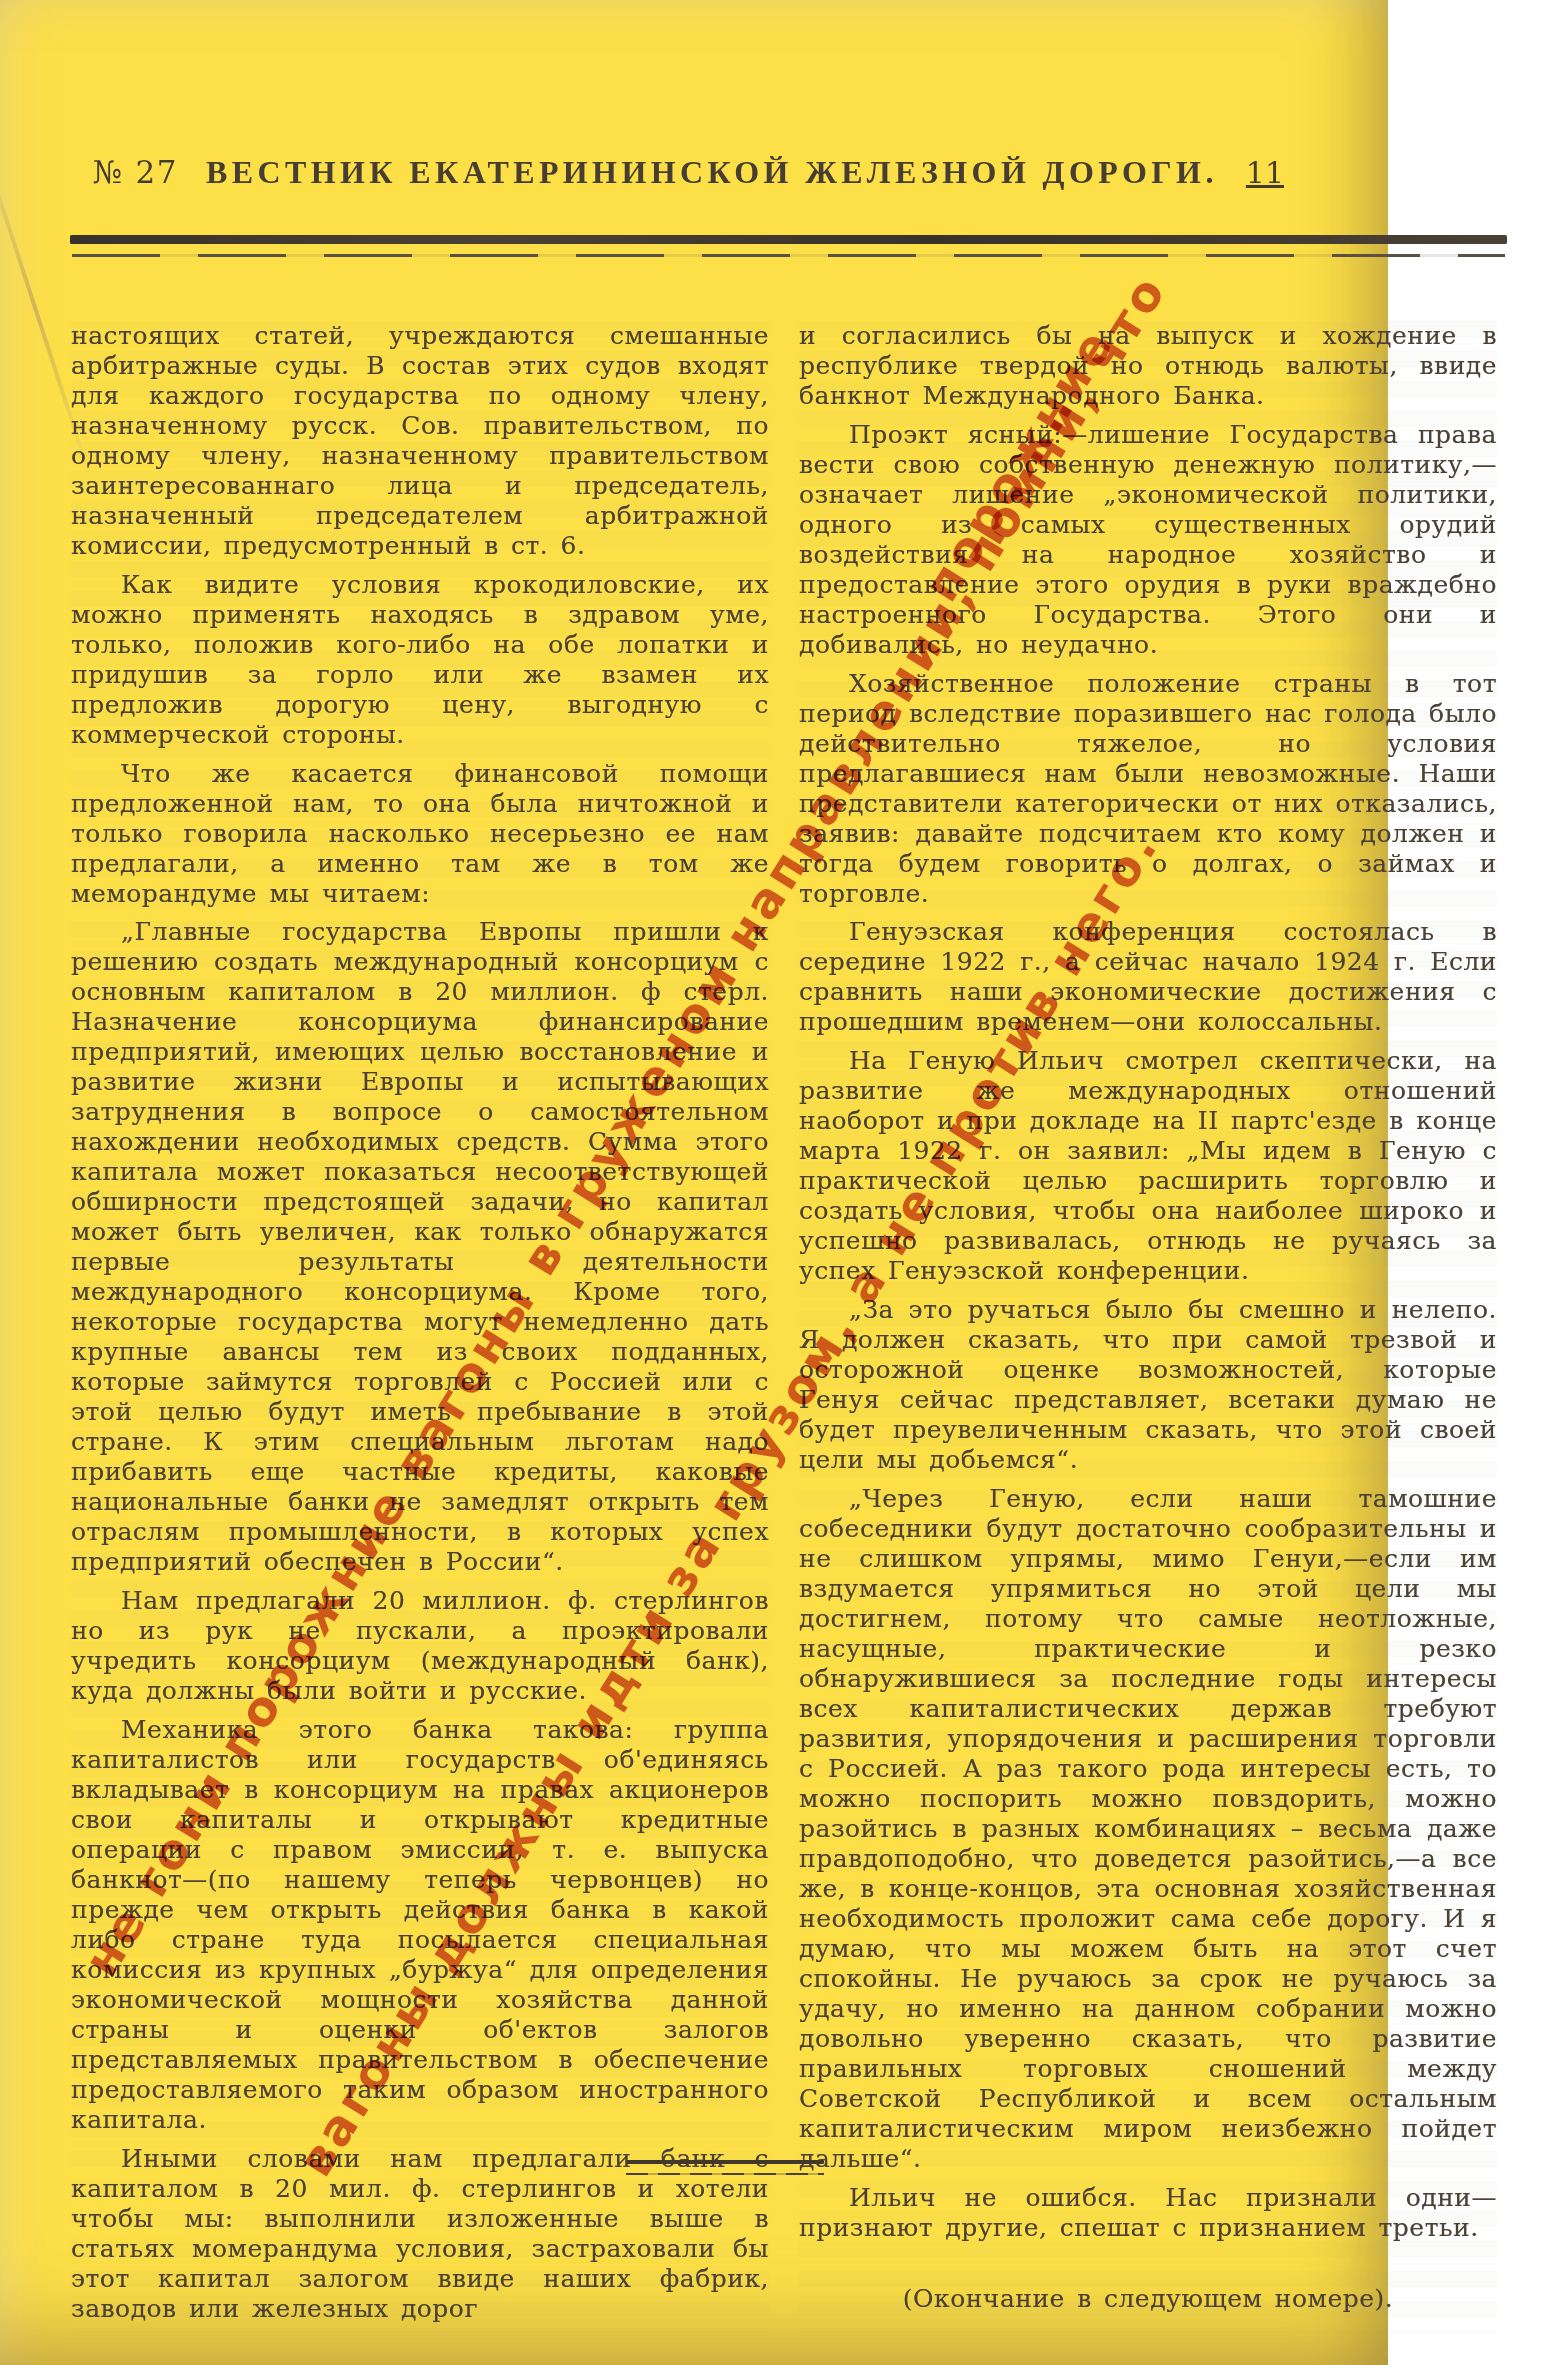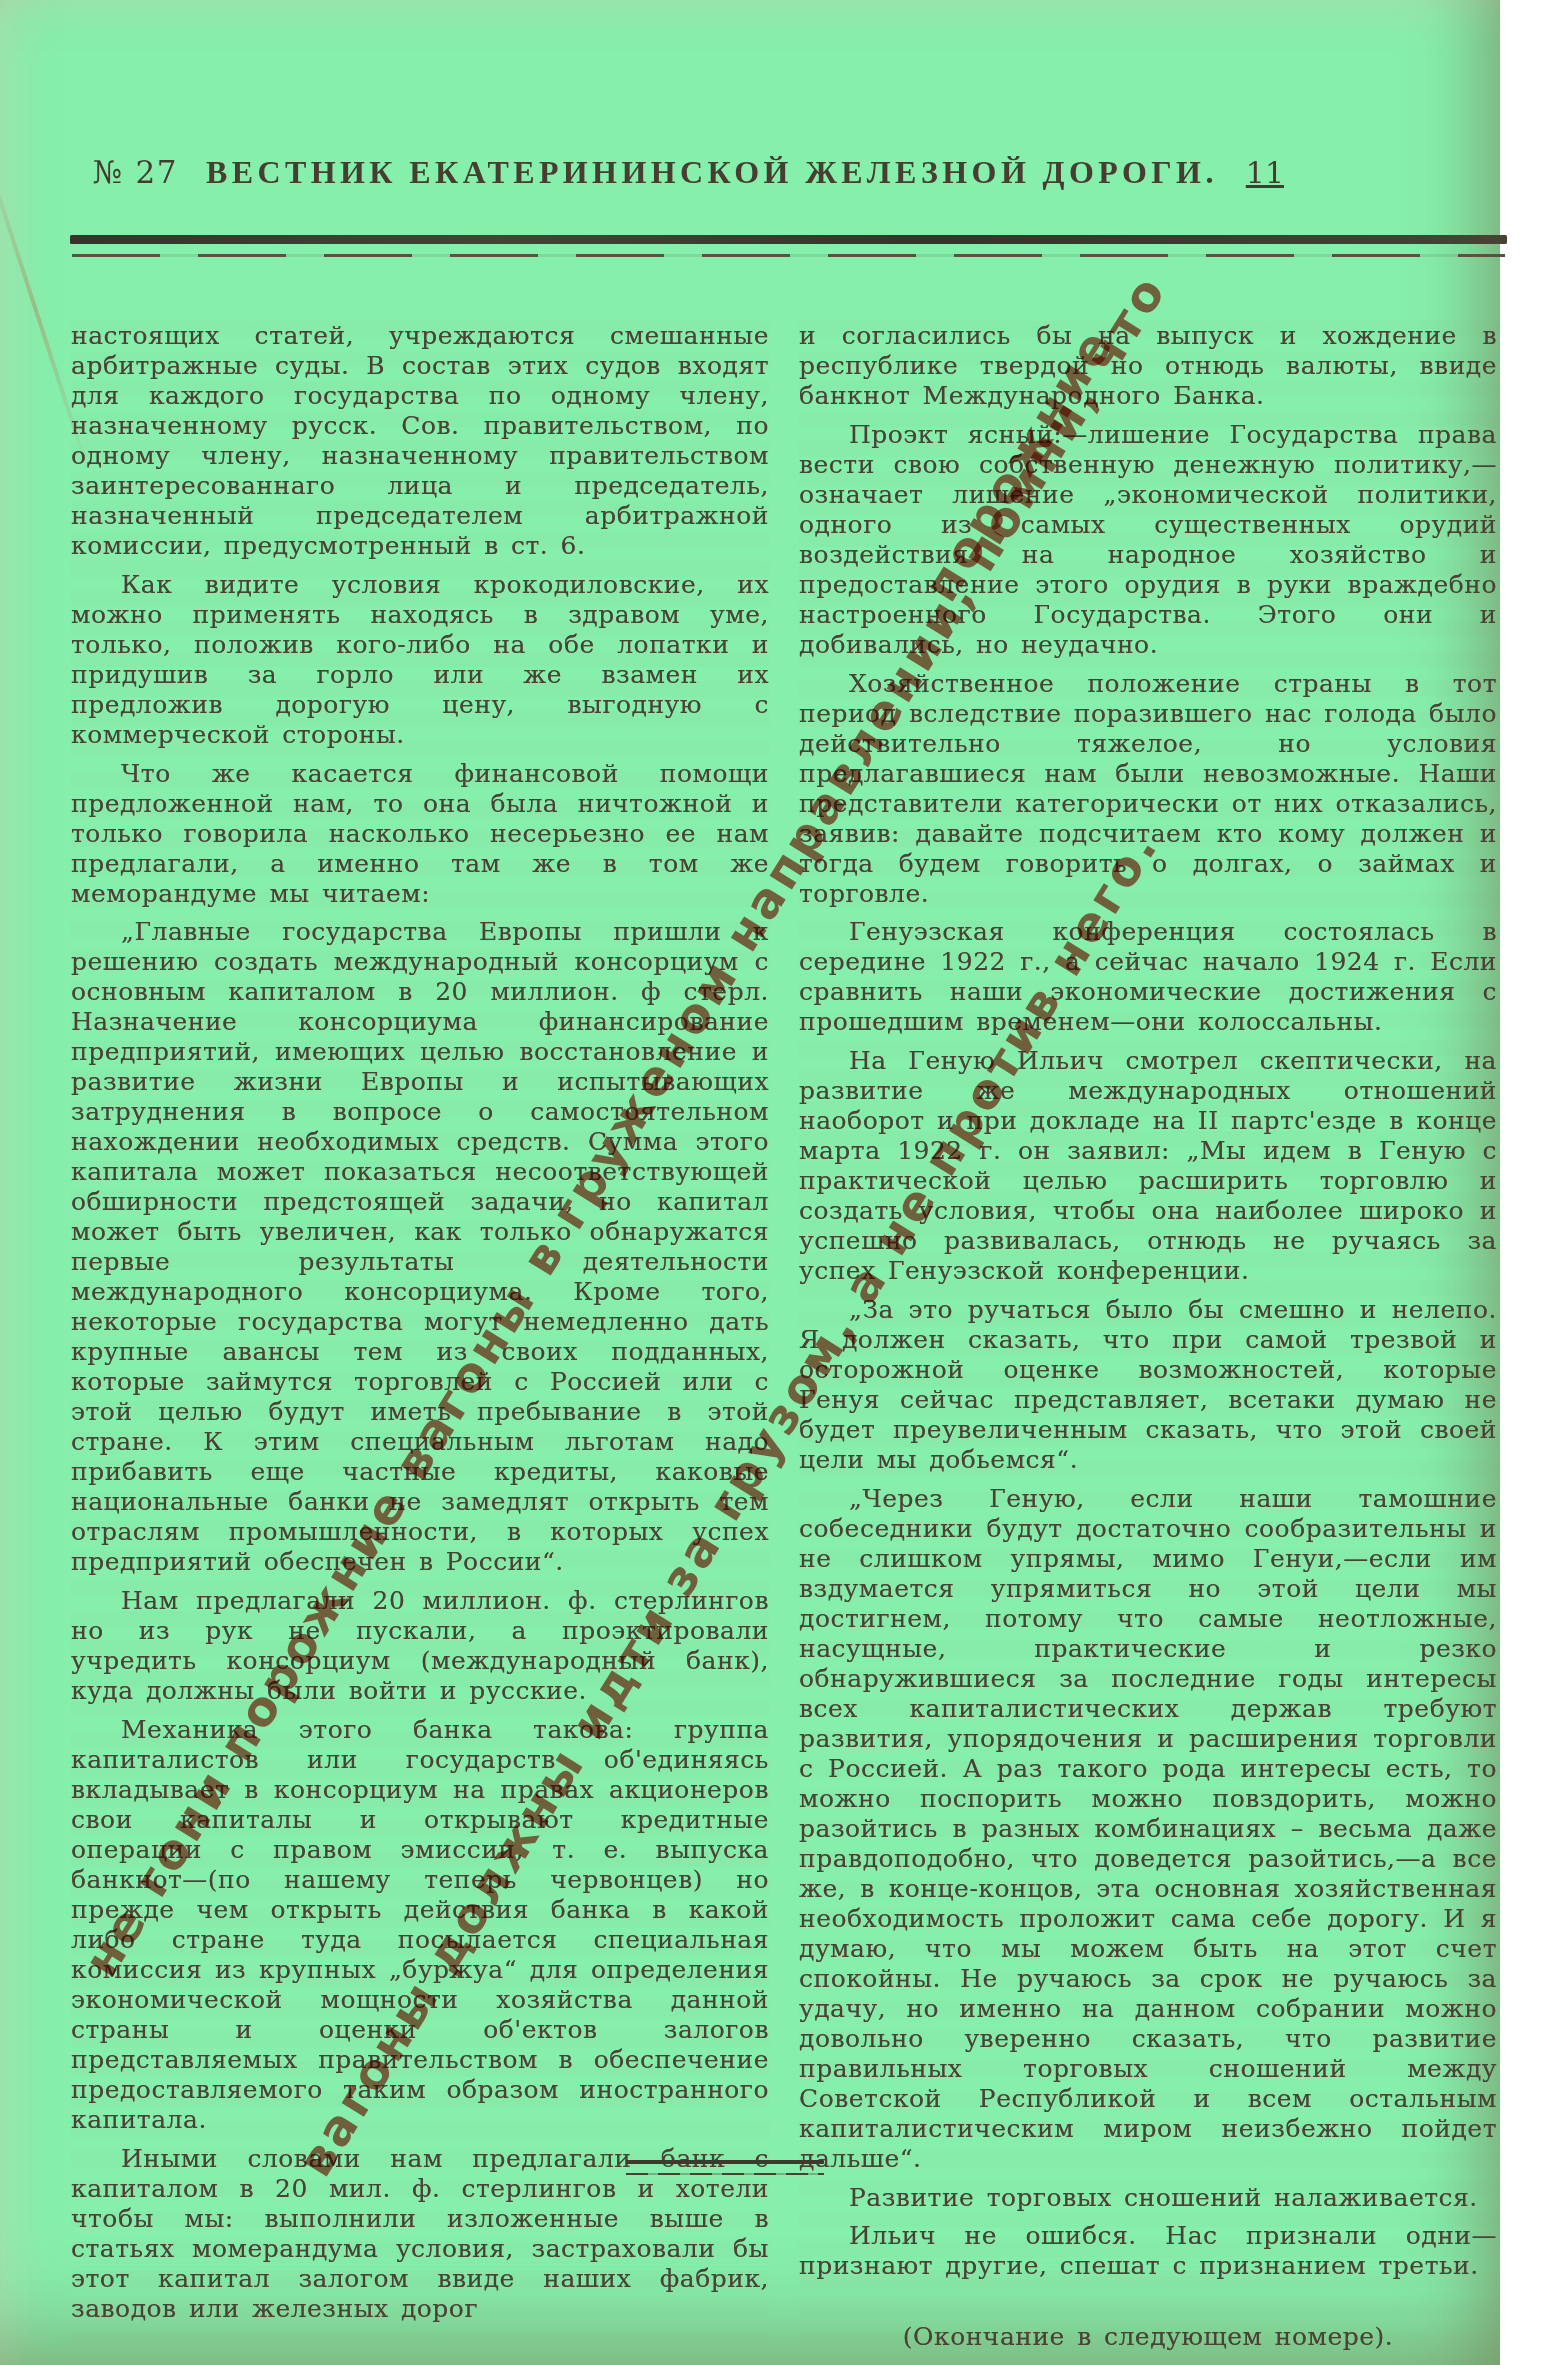--- a/index.html
+++ b/index.html
@@ -2,28 +2,28 @@
 <html style="font-size:8.8px"><head>
 <meta charset="utf-8">
 <style>
   html,body{margin:0;padding:0;}
   body{
     width:1564px;height:2366px;
     font-family:"DejaVu Serif","Liberation Serif",serif;
     overflow:hidden;
   }
   .page{
-    position:relative;width:1500px;height:2366px;
+    position:relative;width:1388px;height:2366px;
     background:
       radial-gradient(ellipse 494px 329px at 8% 3%, rgba(243,229,199,.95), rgba(243,229,199,0) 70%),
       radial-gradient(ellipse 768px 494px at 45% 8%, rgba(236,219,184,.55), rgba(236,219,184,0) 75%),
       radial-gradient(ellipse 1098px 1427px at 45% 50%, rgba(225,199,160,.45), rgba(0,0,0,0) 80%),
       linear-gradient(90deg,#cfae84 0%,#dcc096 3%,#ddc29a 88%,#cba97e 96%,#b6placeholder 100%),
       linear-gradient(90deg,#cfae84 0%,#dcc096 3%,#ddc29a 88%,#cba97e 96%,#b6946a 100%);
-    background-color:#86efac;
+    background-color:#fde047;
     box-shadow:inset 0 -66px 88px -33px rgba(110,82,52,.35), inset -49px 0 77px -33px rgba(110,82,52,.4), inset 22px 16.5px 66px -33px rgba(255,246,222,.6);
   }
   .crease{
     position:absolute;left:33px;top:132px;width:4.4px;height:351px;
     background:linear-gradient(180deg,rgba(255,244,218,.0),rgba(171,141,100,.5),rgba(255,244,218,0));
     transform:rotate(-18deg);
   }
   header.masthead{
     position:absolute;left:82px;top:154px;width:1416px;
     display:flex;align-items:baseline;justify-content:space-between;
@@ -99,21 +99,20 @@
       <p>Иными словами нам предлагали банк с капиталом в 20 мил. ф. стерлингов и хотели чтобы мы: выполнили изложенные выше в статьях момерандума условия, застраховали бы этот капитал залогом ввиде наших фабрик, заводов или железных дорог</p>
     </section>
     <section class="col">
       <p class="noindent">и согласились бы на выпуск и хождение в республике твердой но отнюдь валюты, ввиде банкнот Международного Банка.</p>
       <p>Проэкт ясный:—лишение Государства права вести свою собственную денежную политику,—означает лишение „экономической политики, одного из самых существенных орудий воздействия на народное хозяйство и предоставление этого орудия в руки враждебно настроенного Государства. Этого они и добивались, но неудачно.</p>
       <p>Хозяйственное положение страны в тот период вследствие поразившего нас голода было действительно тяжелое, но условия предлагавшиеся нам были невозможные. Наши представители категорически от них отказались, заявив: давайте подсчитаем кто кому должен и тогда будем говорить о долгах, о займах и торговле.</p>
       <p>Генуэзская конференция состоялась в середине 1922 г., а сейчас начало 1924 г. Если сравнить наши экономические достижения с прошедшим временем—они колоссальны.</p>
       <p>На Геную Ильич смотрел скептически, на развитие же международных отношений наоборот и при докладе на II партс'езде в конце марта 1922 г. он заявил: „Мы идем в Геную с практической целью расширить торговлю и создать условия, чтобы она наиболее широко и успешно развивалась, отнюдь не ручаясь за успех Генуэзской конференции.</p>
       <p>„За это ручаться было бы смешно и нелепо. Я должен сказать, что при самой трезвой и осторожной оценке возможностей, которые Генуя сейчас представляет, всетаки думаю не будет преувеличенным сказать, что этой своей цели мы добьемся“.</p>
       <p>„Через Геную, если наши тамошние собеседники будут достаточно сообразительны и не слишком упрямы, мимо Генуи,—если им вздумается упрямиться но этой цели мы достигнем, потому что самые неотложные, насущные, практические и резко обнаружившиеся за последние годы интересы всех капиталистических держав требуют развития, упорядочения и расширения торговли с Россией. А раз такого рода интересы есть, то можно поспорить можно повздорить, можно разойтись в разных комбинациях – весьма даже правдоподобно, что доведется разойтись,—а все же, в конце-концов, эта основная хозяйственная необходимость проложит сама себе дорогу. И я думаю, что мы можем быть на этот счет спокойны. Не ручаюсь за срок не ручаюсь за удачу, но именно на данном собрании можно довольно уверенно сказать, что развитие правильных торговых сношений между Советской Республикой и всем остальным капиталистическим миром неизбежно пойдет дальше“.</p>
-      <p>Развитие торговых сношений налаживается.</p>
       <p>Ильич не ошибся. Нас признали одни—признают другие, спешат с признанием третьи.</p>
       <p class="closing">(Окончание в следующем номере).</p>
 
     </section>
   </main>
 
   <div class="divider">
     <div class="d1"></div>
     <div class="d2"></div>
   </div>

